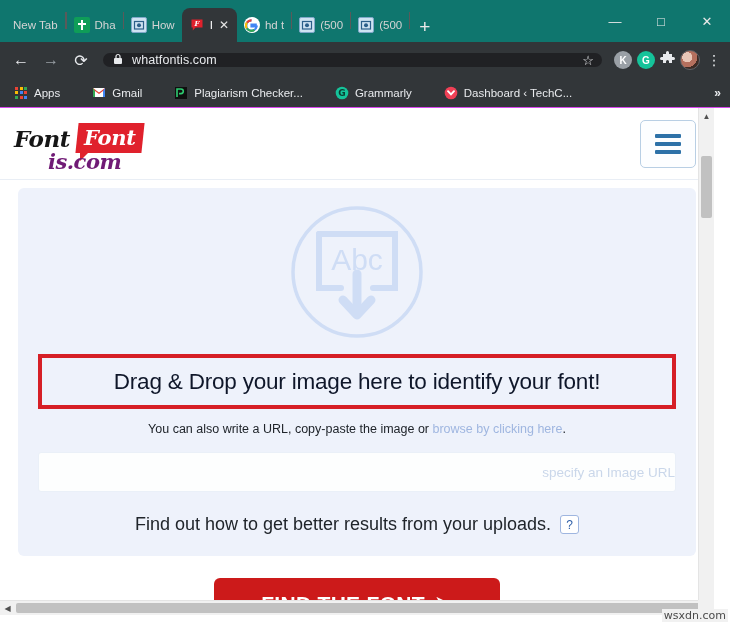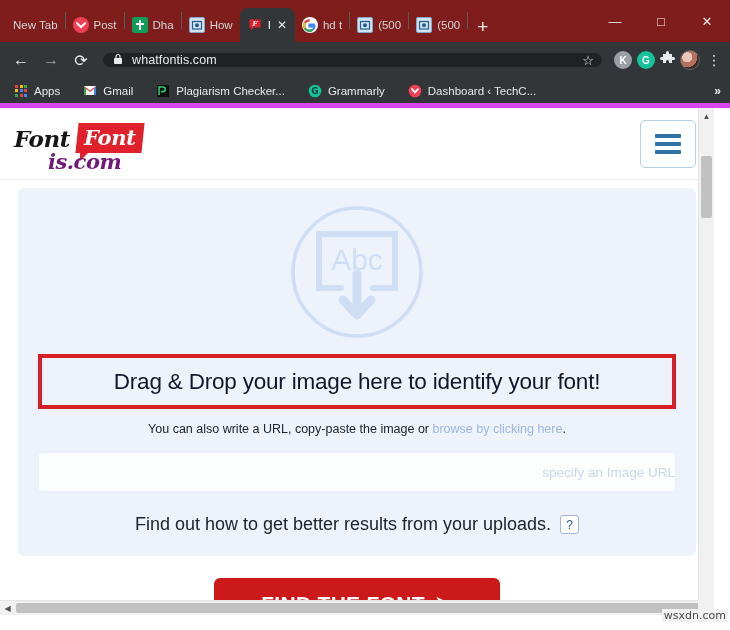--- a/index.html
+++ b/index.html
@@ -9,21 +9,21 @@
     font-family: "Liberation Sans", sans-serif;
     background: #000;
   }
 
   #app { position: relative; width: 730px; height: 630px; overflow: hidden; }
 
   
   .tabbar {
     position: relative;
     height: 42px;
-    background: #7f1d1d;
+    background: #0f766e;
     display: flex;
     align-items: flex-end;
     padding-left: 6px;
   }
   .tab {
     position: relative;
     display: flex;
     align-items: center;
     height: 34px;
     padding: 0 7px;
@@ -129,23 +129,23 @@
     background: radial-gradient(circle at 35% 35%, #e9c7b8 0 30%, #b5705e 31% 60%, #3d2b25 61% 100%);
     border: 1px solid #5f6368;
   }
   .kebab { color: #e8eaed; font-size: 14px; letter-spacing: 0; width: 18px; text-align:center;}
 
   
   .bookmarks {
     height: 30px;
     background: #323639;
     display: flex; align-items: center;
-    padding: 0 8px; gap: 11px;
+    padding: 0 8px; gap: 20px;
     position: relative;
-    border-bottom: 5px solid #d946ef;
+    border-bottom: 1px solid #d946ef;
   }
   .bm {
     display: flex; align-items: center; gap: 6px;
     color: #e8eaed; font-size: 11.5px;
     padding: 3px 6px; border-radius: 4px; white-space: nowrap;
   }
   .bm-ic { width: 14px; height: 14px; flex: 0 0 14px; display:flex; align-items:center; justify-content:center; font-size:10px; border-radius:2px;}
   .apps-grid {
     display: grid; grid-template-columns: repeat(3, 3px);
     grid-template-rows: repeat(3, 3px); gap: 1.5px;
@@ -320,28 +320,20 @@
 
 <div id="app">
 
   <div class="tabbar">
 
     <div class="tab">
       <span class="tab-title">New Tab</span>
     </div>
     <div class="tab-sep"></div>
 
-    <div class="tab">
-      <span class="favicon fav-pocket">
-        <svg width="12" height="12" viewBox="0 0 12 12">
-            <path d="M2 4.2 L6 8 L10 4.2" fill="none" stroke="#fff" stroke-width="2" stroke-linecap="round"></path>
-          </svg>
-      </span>
-      <span class="tab-title">Post</span>
-    </div>
     <div class="tab-sep"></div>
 
     <div class="tab">
       <span class="favicon fav-sheets">
         <svg width="10" height="12" viewBox="0 0 10 12">
             <rect x="4" y="1" width="2" height="10" fill="#fff"></rect>
             <rect x="1" y="4" width="8" height="2" fill="#fff"></rect>
           </svg>
       </span>
       <span class="tab-title">Dha</span>

